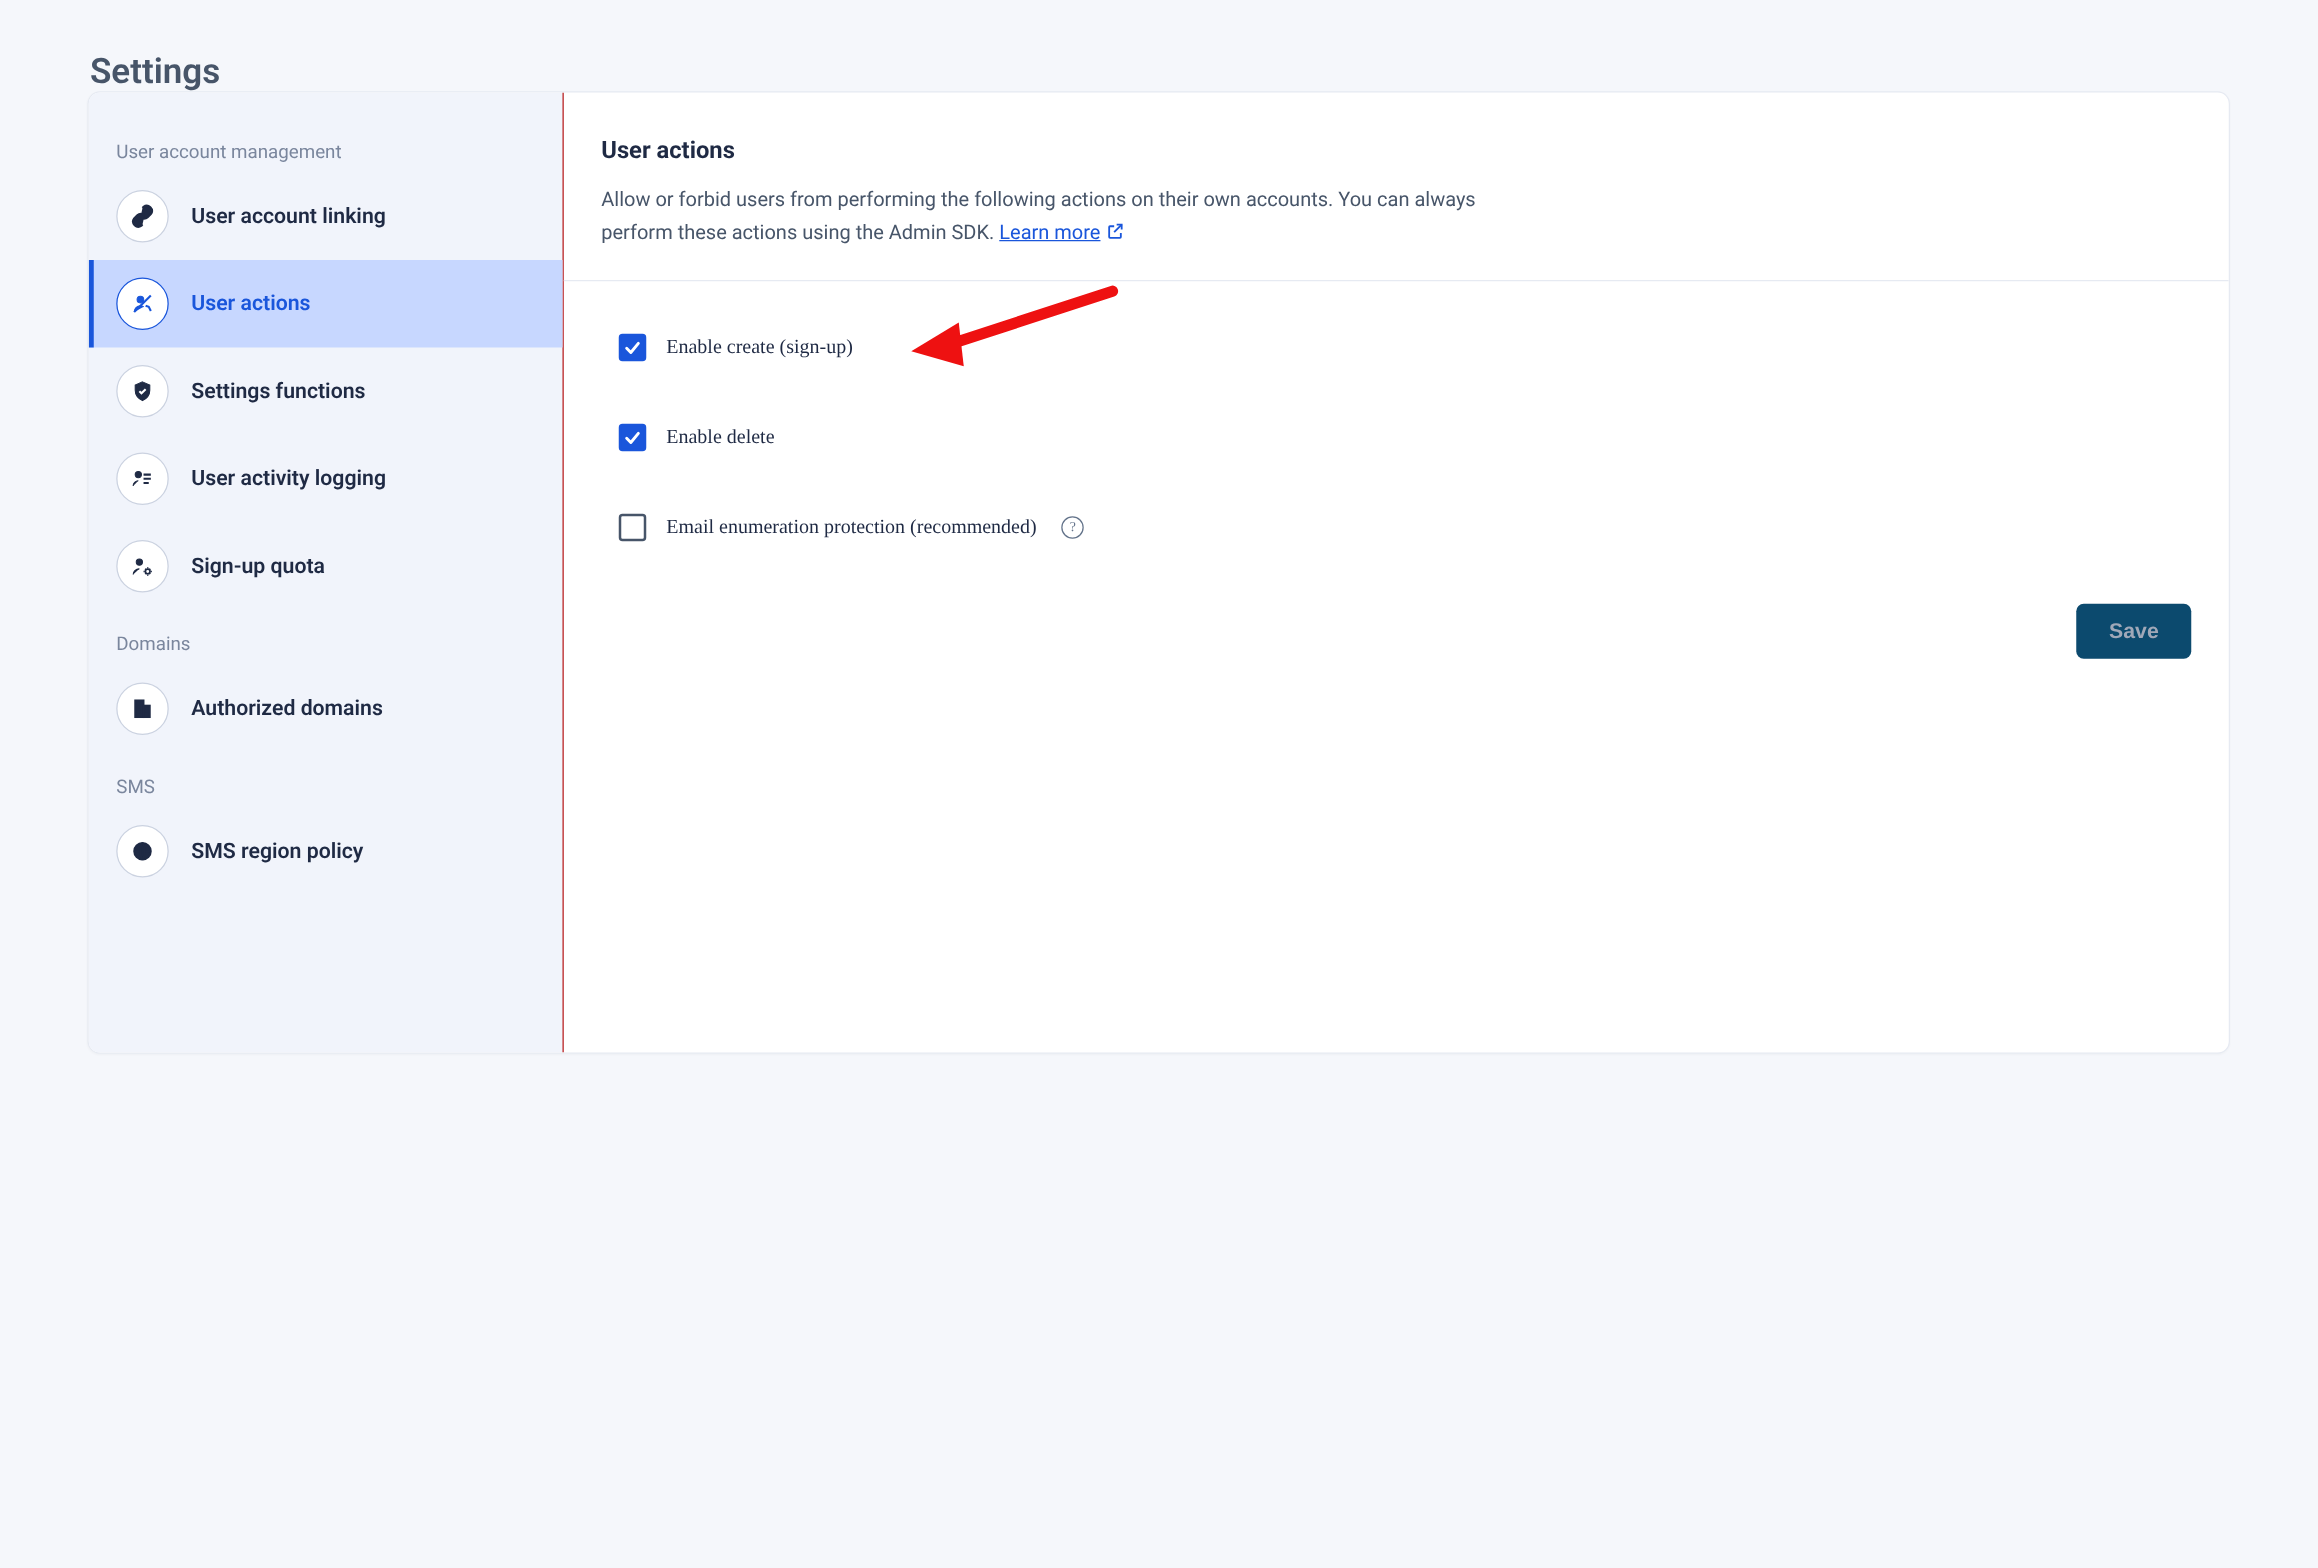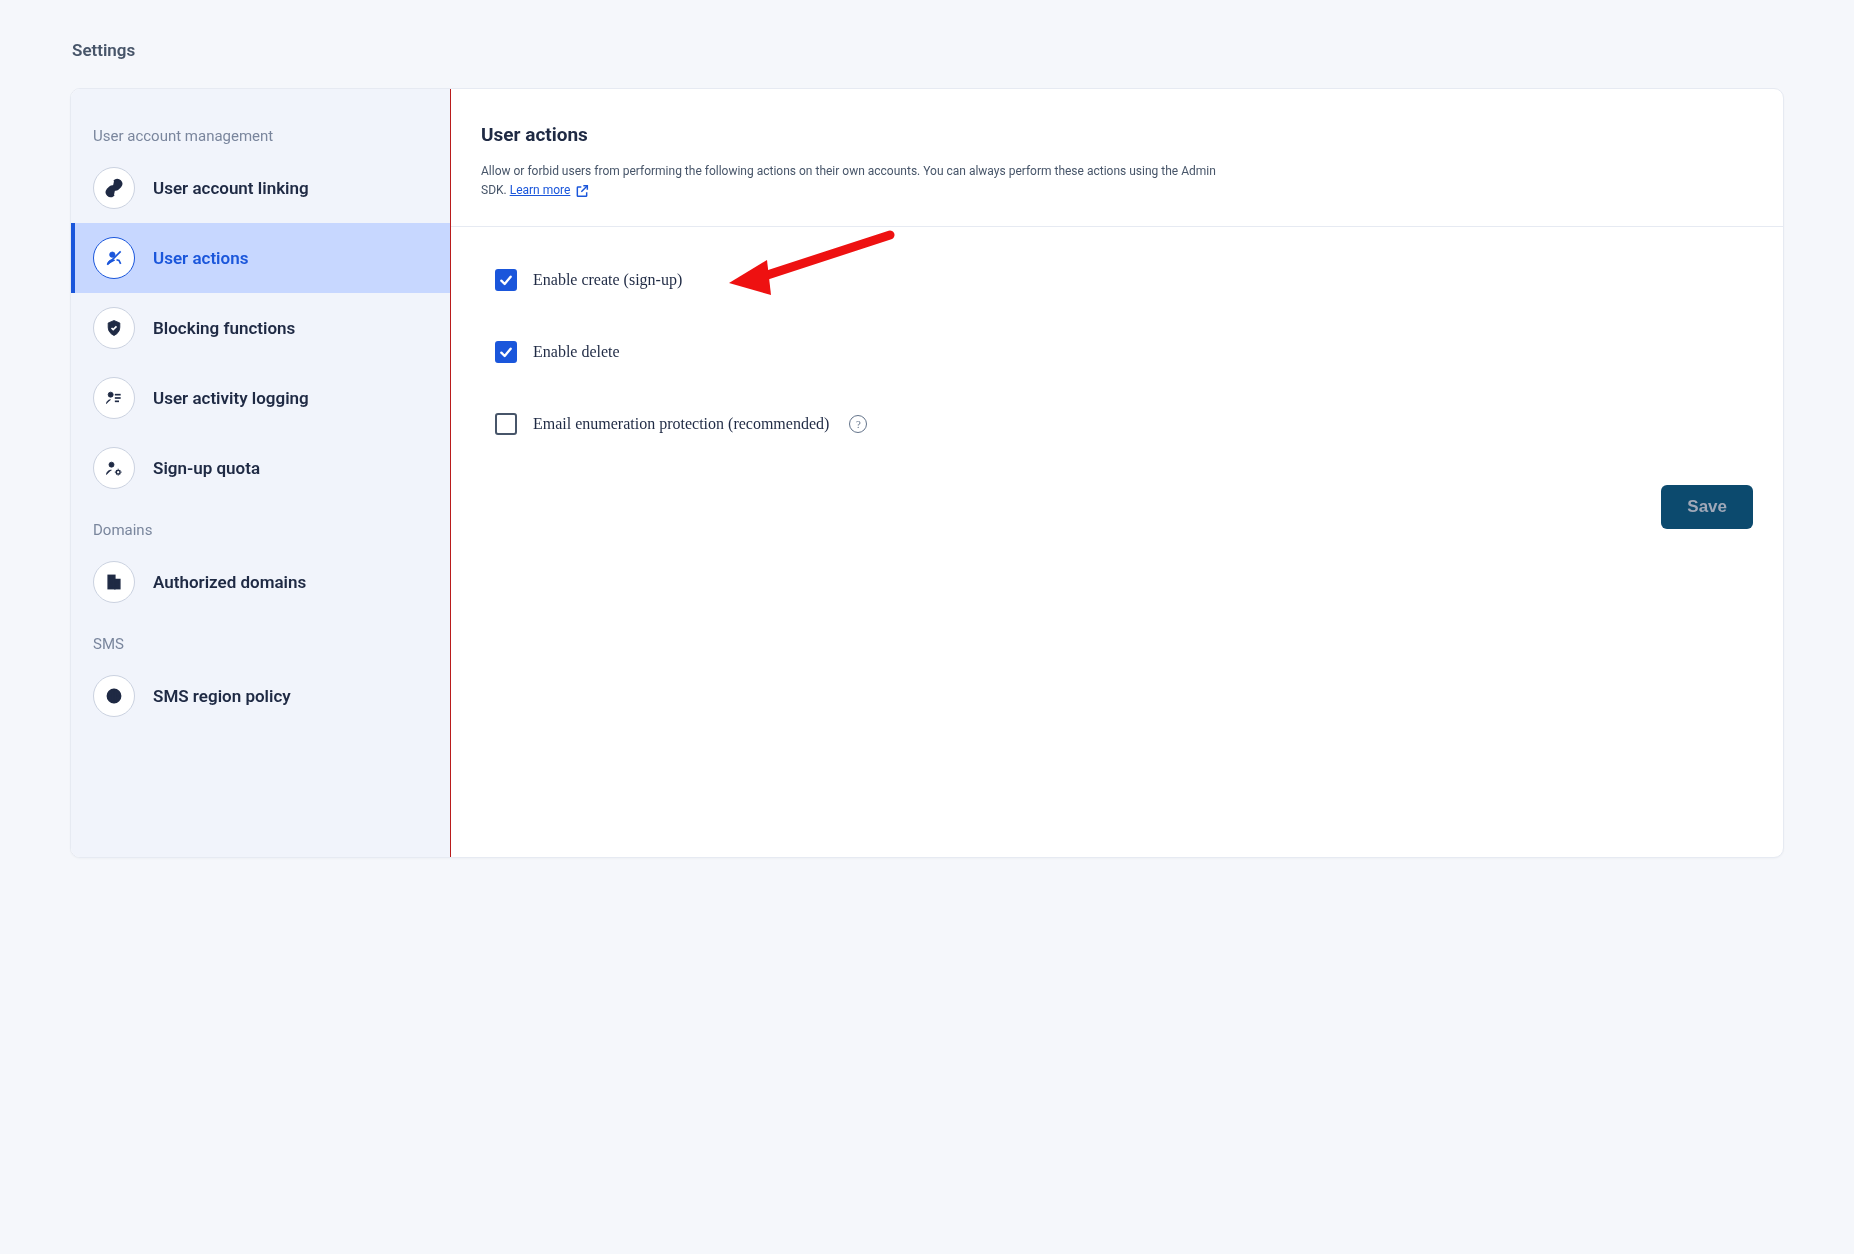--- a/index.html
+++ b/index.html
@@ -4,24 +4,23 @@
   <style>
     * { box-sizing: border-box; margin: 0; padding: 0; }
     body {
       font-family: -apple-system, BlinkMacSystemFont, 'Segoe UI', Roboto, Helvetica, Arial, sans-serif;
       background: #f5f7fb;
       padding: 40px 70px;
       color: #1f2a44;
       min-width: 1320px;
     }
     .page-title {
-      font-size: 17px;
+      font-size: 28px;
       font-weight: 600;
       color: #475569;
-      margin-bottom: 28px;
       margin-left: 2px;
     }
     .panel {
       display: flex;
       background: #fff;
       border: 1px solid #e6eaf2;
       border-radius: 10px;
       overflow: hidden;
       min-height: 770px;
       position: relative;
@@ -78,21 +77,21 @@
       padding: 34px 30px 30px 30px;
       position: relative;
     }
     .content-title {
       font-size: 19px;
       font-weight: 700;
       color: #1f2a44;
       margin-bottom: 16px;
     }
     .content-desc {
-      font-size: 12px;
+      font-size: 16px;
       color: #475569;
       line-height: 1.6;
       max-width: 740px;
     }
     .learn-more {
       color: #1a56db;
       text-decoration: underline;
       display: inline-flex;
       align-items: center;
       gap: 4px;
@@ -188,21 +187,21 @@
         </div>
         <span>User actions</span>
       </div>
       <div class="nav-item">
         <div class="nav-icon">
           <svg viewBox="0 0 24 24">
             <path d="M12 3l7 3v5c0 5-3 8-7 10-4-2-7-5-7-10V6l7-3z"></path>
             <path d="M9 12l2 2 4-4" stroke="#fff" fill="none" stroke-width="2"></path>
           </svg>
         </div>
-        <span>Blocking functions</span>
+        <span>Settings functions</span>
       </div>
       <div class="nav-item">
         <div class="nav-icon">
           <svg viewBox="0 0 24 24">
             <circle cx="8" cy="8" r="3"></circle>
             <path d="M3 19c0-2.8 2.2-5 5-5"></path>
             <line x1="13" y1="8" x2="20" y2="8" stroke-width="2"></line>
             <line x1="13" y1="12" x2="20" y2="12" stroke-width="2"></line>
             <line x1="13" y1="16" x2="18" y2="16" stroke-width="2"></line>
           </svg>

